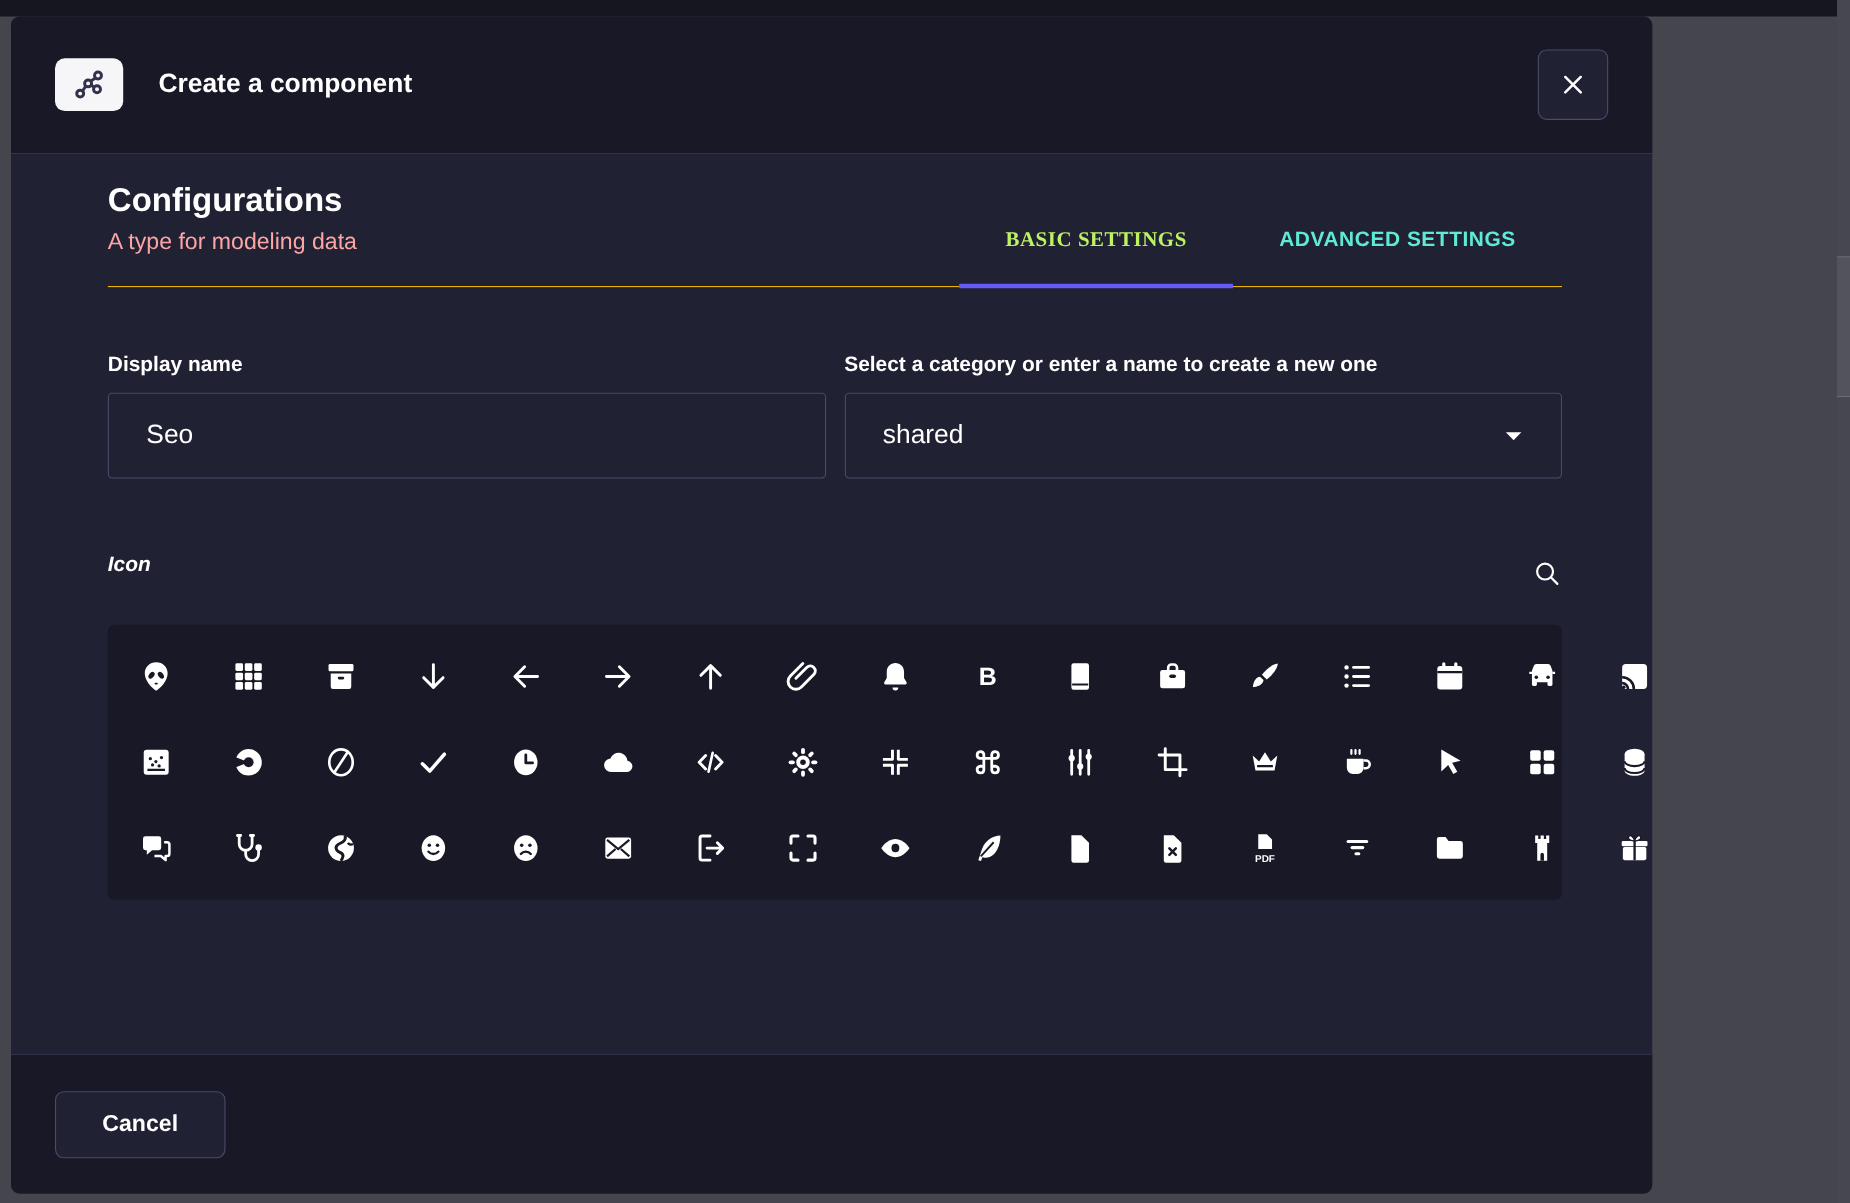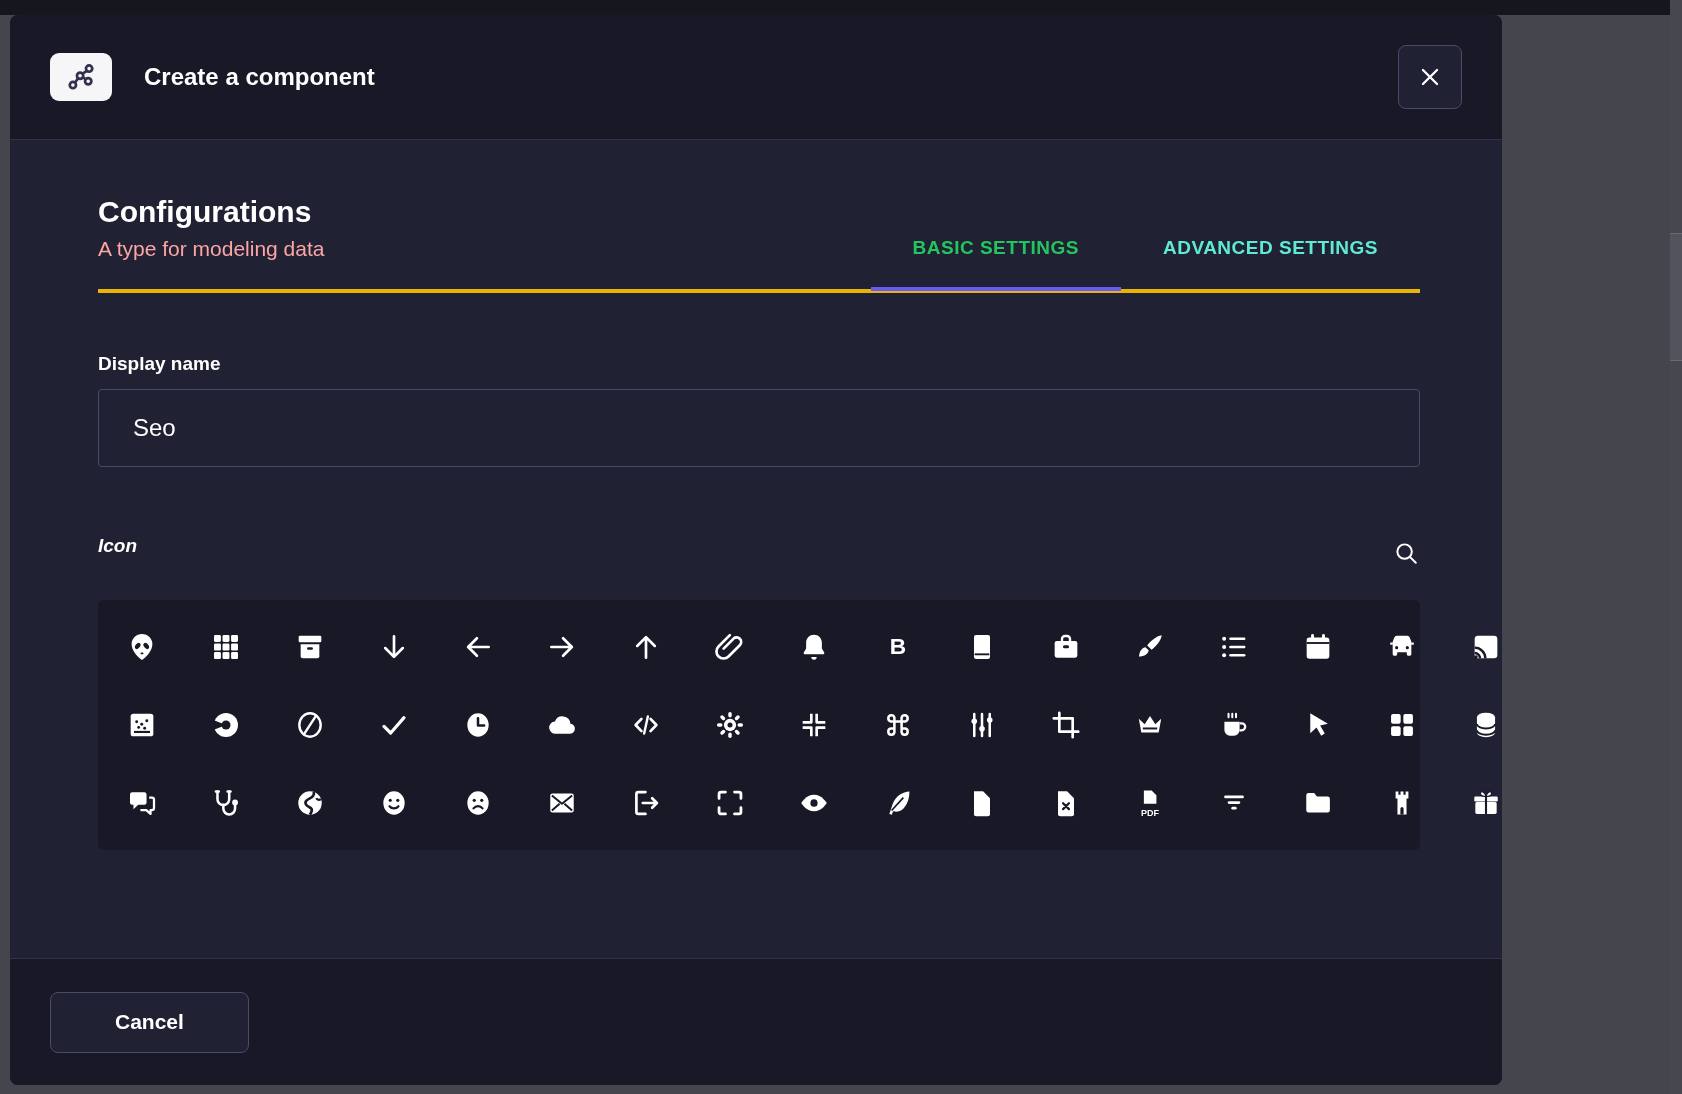--- a/index.html
+++ b/index.html
@@ -19,30 +19,30 @@
                   border-radius:8px 8px 0 0; display:flex; align-items:center; padding:0 40px; }
   .header-icon-tile { width:62px; height:48px; border-radius:9px; background:#f6f6f9;
                       display:flex; align-items:center; justify-content:center; }
   .modal-title { margin-left:32px; font-size:24px; font-weight:700; color:#ffffff; flex:1; }
   .close-btn { width:64px; height:64px; border-radius:8px; border:1px solid #4a4a6a; background:#212134;
                display:flex; align-items:center; justify-content:center; cursor:pointer; }
 
   
   .modal-body { flex:1; padding:0 82px 0 88px; }
 
-  .section-row { margin-top:55px; display:flex; justify-content:space-between; align-items:flex-end;
-                 border-bottom:4px solid #eab308; }
+  .section-row { margin-top:26px; display:flex; justify-content:space-between; align-items:flex-end;
+                 border-bottom:1px solid #eab308; }
   .section-titles { padding-bottom:28px; }
   .section-title { font-size:30px; font-weight:700; color:#ffffff; }
   .section-subtitle { margin-top:8px; font-size:21px; color:#fca5a5; }
 
   .tabs { display:flex; }
   .tab { position:relative; padding:0 42px 30px; font-size:19px; font-weight:600; letter-spacing:0.5px;
          color:#5eead4; cursor:pointer; white-space:nowrap; }
-  .tab.active { color:#22c55e; }
+  .tab.active { color:#bef264;font-family:Liberation Serif, serif; }
   .tab.active::after { content:""; position:absolute; left:0; right:0; bottom:-2px; height:4px;
                        background:#635df5; }
 
   .fields-row { margin-top:60px; display:flex; gap:17px; }
   .field { flex:1; min-width:0; }
   .field-label { font-size:19px; font-weight:700; color:#ffffff; margin-bottom:14px; }
   .text-input, .select { width:100%; height:78px; border:1px solid #4a4a6a; border-radius:4px;
                          background:transparent; color:#ffffff; font-size:24px;
                          font-family:"Liberation Sans", sans-serif; }
   .text-input { padding:0 34px; outline:none; }
@@ -57,21 +57,21 @@
                align-items:center; justify-items:center; padding:8px 0 8px 2px; }
   .icon-cell { width:44px; height:44px; display:flex; align-items:center; justify-content:center;
                cursor:pointer; border-radius:4px; }
 
   
   .modal-footer { height:127px; flex:0 0 auto; background:#181826; border-top:1px solid #32324d;
                   border-radius:0 0 8px 8px; display:flex; align-items:center;
                   justify-content:space-between; padding:0 40px; }
   .btn { height:61px; border-radius:8px; font-size:21px; font-weight:700;
          font-family:"Liberation Sans", sans-serif; cursor:pointer; }
-  .btn-cancel { padding:0 64px; background:#212134; border:1px solid #4a4a6a; color:#ffffff; }
+  .btn-cancel { padding:0 42px; background:#212134; border:1px solid #4a4a6a; color:#ffffff; }
   .btn-continue { padding:0 38px; background:transparent; border:1px solid #52527f; color:#7b79ff; }
 </style>
 </head>
 <body>
 
 <div class="top-strip"></div>
 
 <div class="modal">
 
   <div class="modal-header">
@@ -107,20 +107,31 @@
           <div class="tab active">BASIC SETTINGS</div>
           <div class="tab">ADVANCED SETTINGS</div>
         </div>
     </div>
 
     <div class="fields-row">
       <div class="field">
         <div class="field-label">Display name</div>
         <input class="text-input" type="text" value="Seo" style="">
       </div>
+      <div class="field">
+        <div class="field-label">Select a category or enter a name to create a new one</div>
+        <div class="select">
+          <span>shared</span>
+          <span style="display:flex;">
+            <svg width="26" height="26" viewBox="0 0 24 24">
+              <path d="M5.5 9.2h13L12 16z" fill="#fff"></path>
+            </svg>
+          </span>
+        </div>
+      </div>
     </div>
 
     <div class="icon-row">
       <div class="field-label" style="margin-bottom:13px;font-style:italic;">Icon</div>
       <button class="search-btn">
         <span style="display:flex;">
           <svg width="28" height="28" viewBox="0 0 24 24" fill="none">
             <circle cx="10.8" cy="10.8" r="6.2" stroke="#fff" stroke-width="1.7"></circle>
             <path d="M15.3 15.3 20.4 20.4" stroke="#fff" stroke-width="1.7" stroke-linecap="round"></path>
           </svg>

